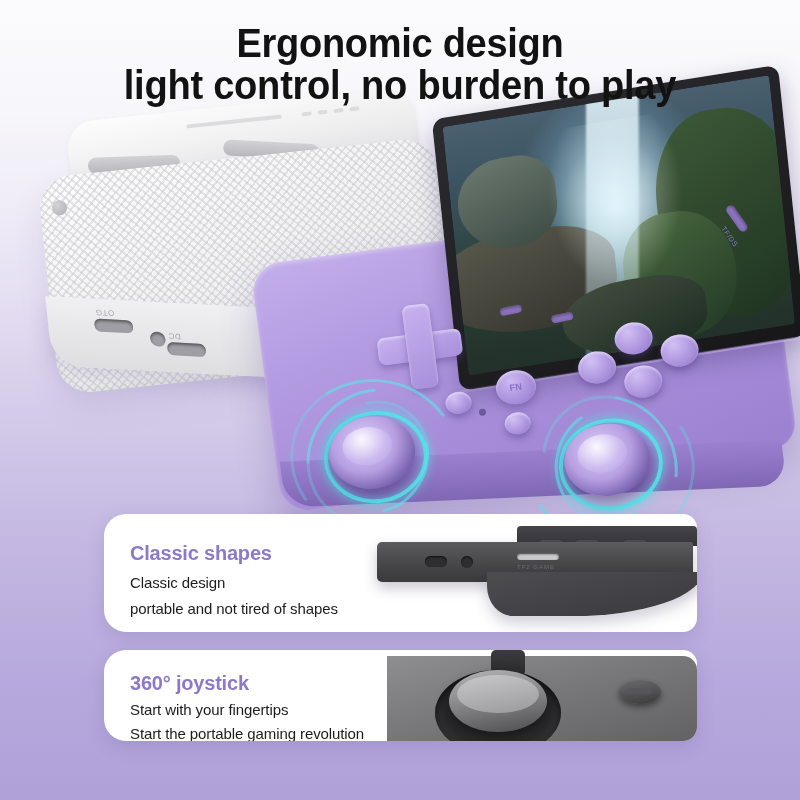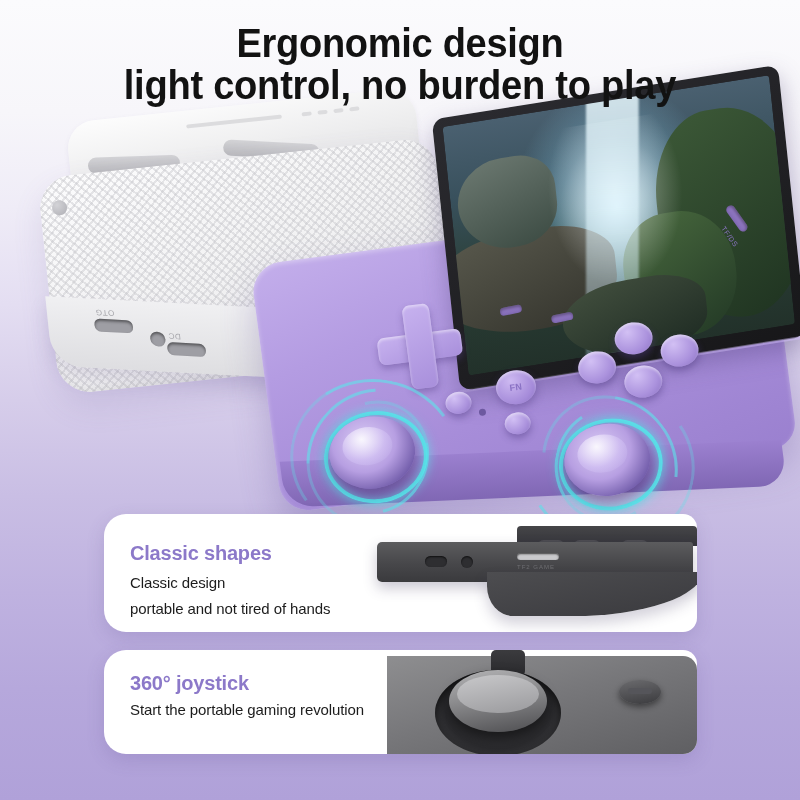--- a/index.html
+++ b/index.html
@@ -167,21 +167,21 @@
     font-weight:700;letter-spacing:.5px;
   }
   .slot-lbl{position:absolute;font-size:7px;color:#8e76c8;letter-spacing:.6px;}
 
   
   .card{
     position:absolute;left:104px;background:#fff;z-index:30;overflow:hidden;
     box-shadow:0 6px 18px rgba(90,70,140,.18);
   }
   #card1{top:514px;width:593px;height:118px;border-radius:22px 14px 14px 22px;}
-  #card2{top:650px;width:593px;height:104px;border-radius:22px 14px 14px 22px;}
+  #card2{top:650px;width:593px;height:91px;border-radius:22px 14px 14px 22px;}
   .card-txt{position:absolute;left:26px;z-index:3;}
   .c-title{
     color:#8c79c9;font-weight:700;font-size:20px;margin:0 0 4px 0;letter-spacing:-.2px;
   }
   .c-line{color:#1c1c1c;font-size:15px;margin:0;letter-spacing:-.1px;}
   #card1 .card-txt{top:28px;}
   #card1 .c-line{margin-top:9px;}
   #card2 .card-txt{top:22px;}
   #card2 .c-line{margin-top:2px;line-height:1.45;}
 
@@ -350,32 +350,33 @@
         <div class="c1-port" style="left:48px;top:14px;width:22px;height:11px;border-radius:6px;"></div>
         <div class="c1-port" style="left:84px;top:14px;width:12px;height:12px;border-radius:50%;"></div>
         <div class="c1-port" style="left:140px;top:11px;width:42px;height:7px;background:#c9c9cc;"></div>
         <div class="c1-lbl" style="left:140px;top:22px;">TF2 GAME</div>
       </div>
       <div class="c1-grip"></div>
     </div>
     <div class="card-txt">
       <p class="c-title">Classic shapes</p>
       <p class="c-line">Classic design</p>
-      <p class="c-line">portable and not tired of hands</p>
+      <p class="c-line">portable and not tired of shapes</p>
     </div>
   </div>
 
   <div class="card" id="card2">
     <div class="c2-photo">
       <div class="c2-plate">
         <div class="c2-well"></div>
         <div class="c2-post"></div>
         <div class="c2-stick"></div>
         <div class="c2-btn"></div>
       </div>
     </div>
     <div class="card-txt">
       <p class="c-title">360° joystick</p>
+      <p class="c-line">Start with your fingertips</p>
       <p class="c-line">Start the portable gaming revolution</p>
     </div>
   </div>
 
 </div>
 
 </body></html>

